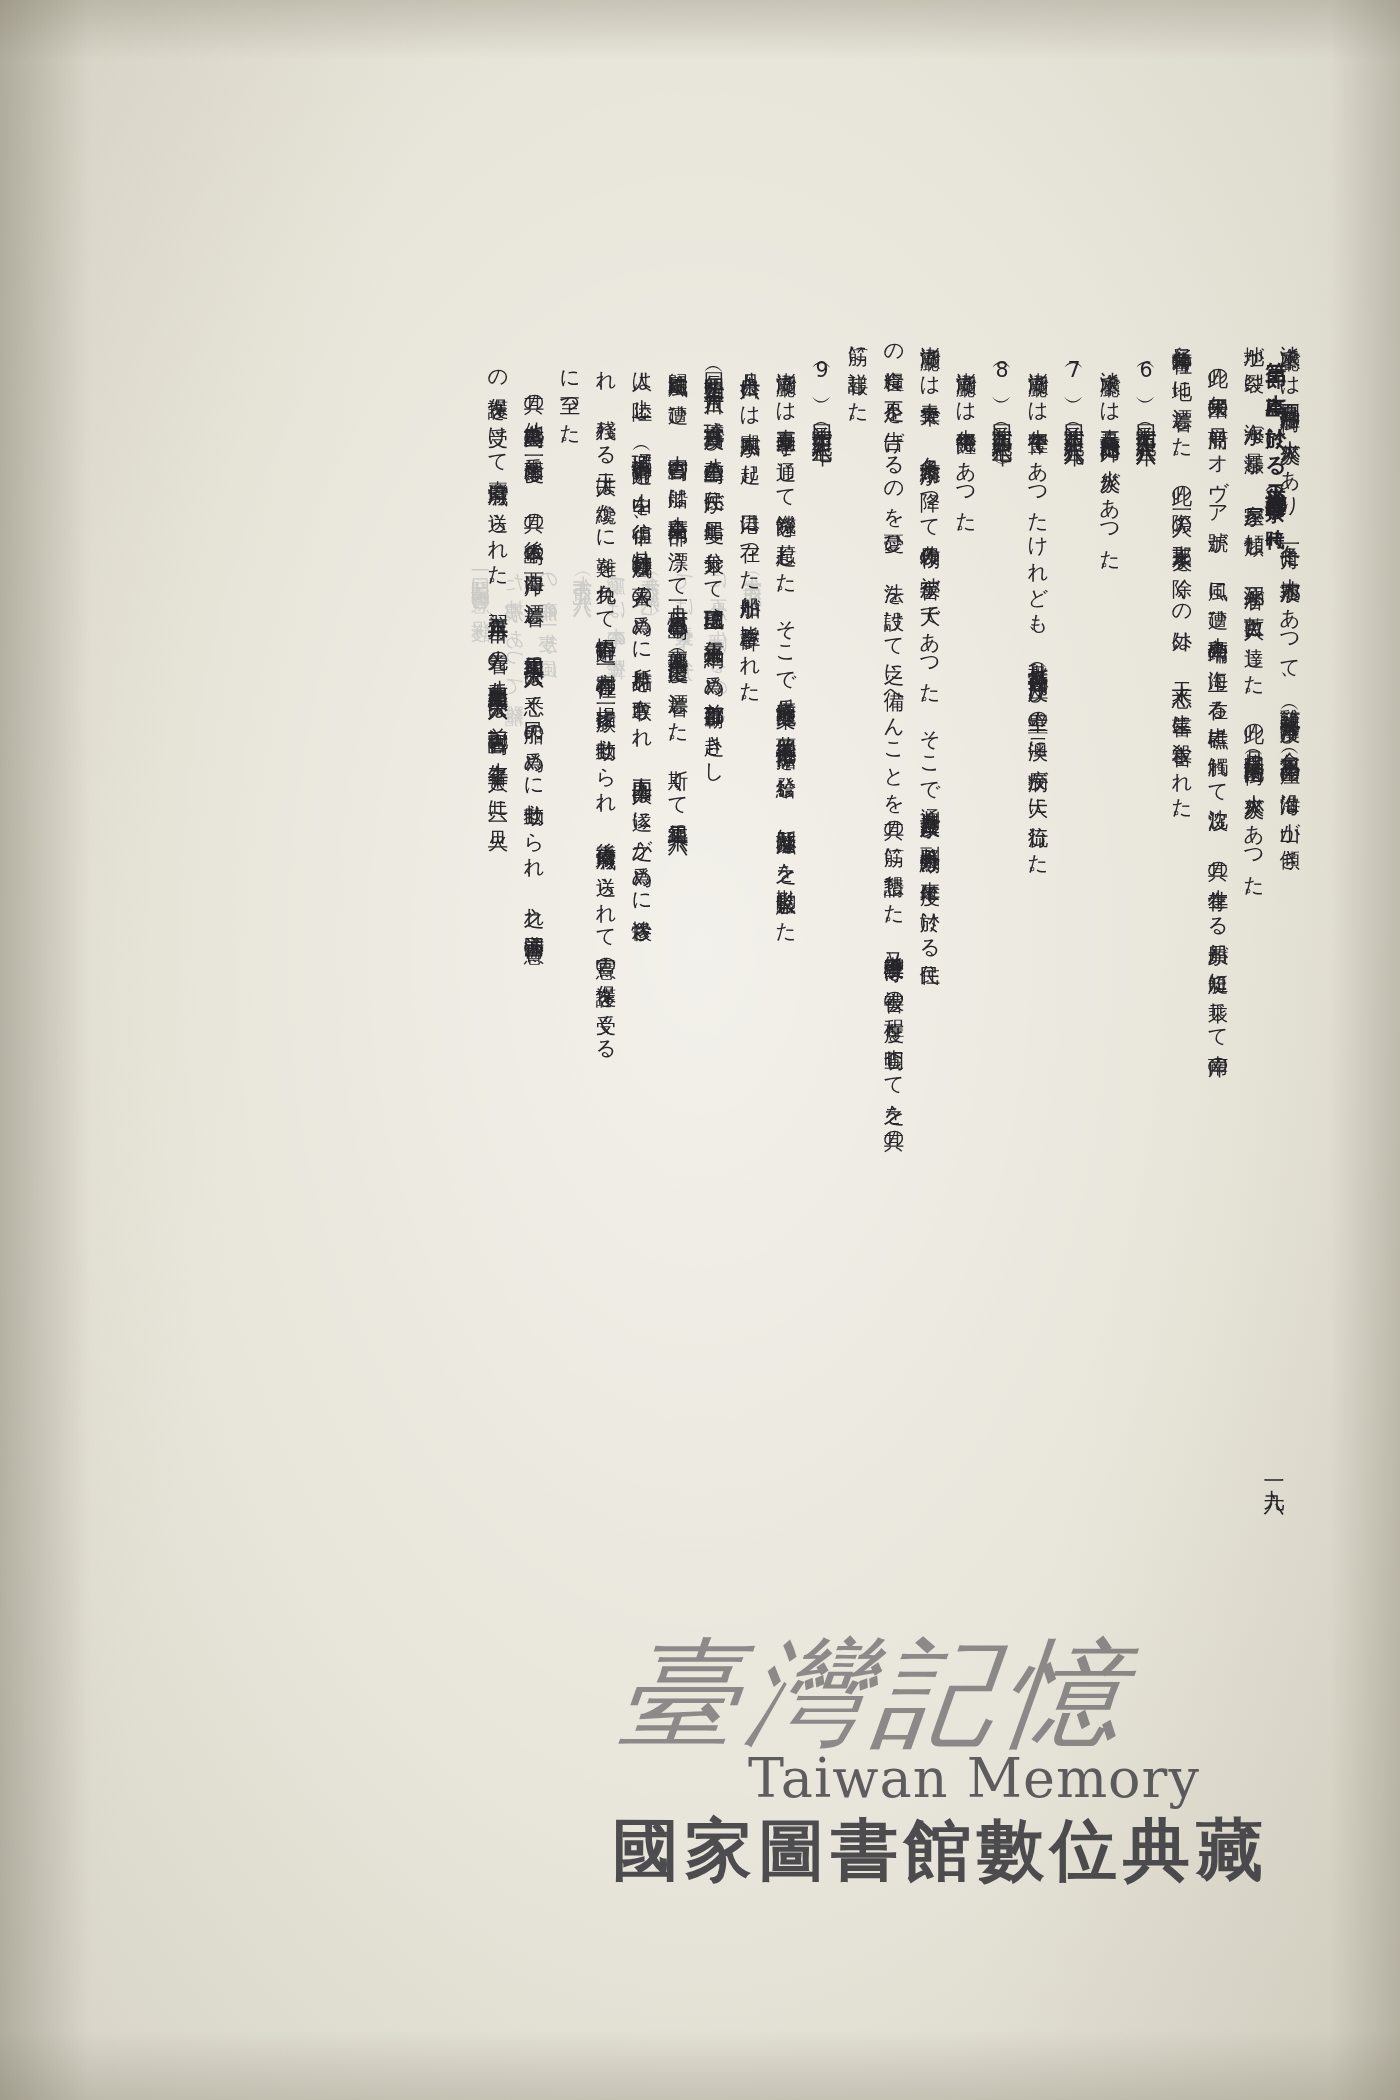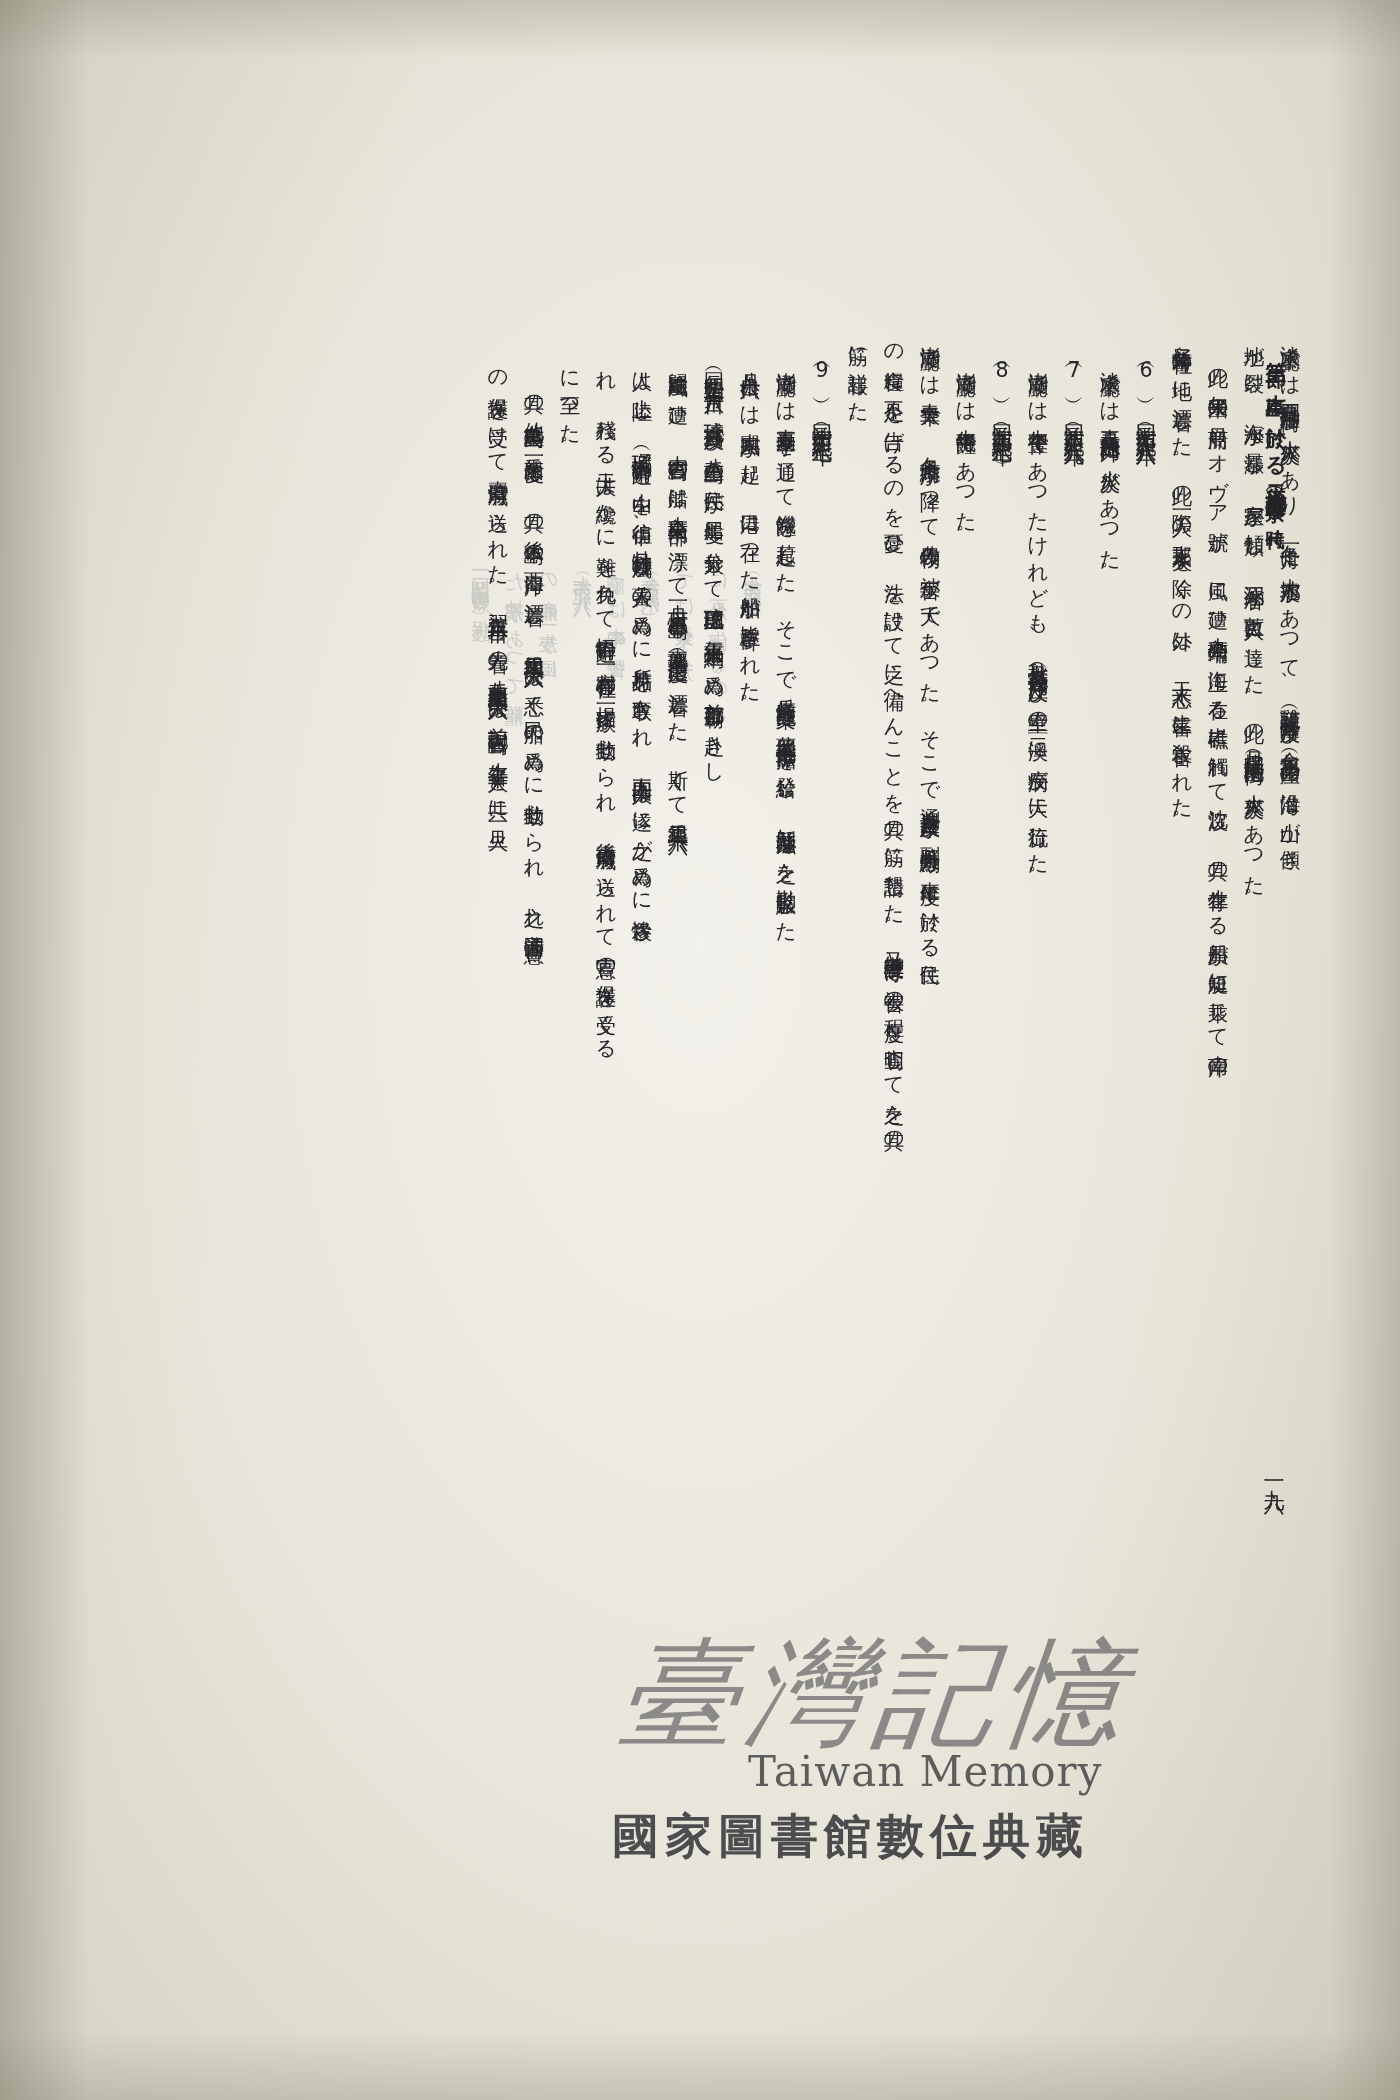--- a/index.html
+++ b/index.html
@@ -155,31 +155,31 @@
     letter-spacing: 10px;
     white-space: nowrap;
     font-style: italic;
     transform: skewX(-6deg);
   }
   .wm-latin {
     position: absolute;
     left: 128px;
     top: 132px;
     font-family: "DejaVu Serif", serif;
-    font-size: 42px;
+    font-size: 54px;
     color: rgba(40,40,46,0.72);
     letter-spacing: 1px;
     white-space: nowrap;
   }
   .wm-cn {
     position: absolute;
     left: -8px;
     top: 190px;
     font-family: "DejaVu Sans", sans-serif;
-    font-size: 47px;
+    font-size: 67px;
     font-weight: 700;
     color: rgba(38,38,44,0.80);
     letter-spacing: 6px;
     white-space: nowrap;
   }
 </style>
 </head>
 <body>
 
 <div class="page">

